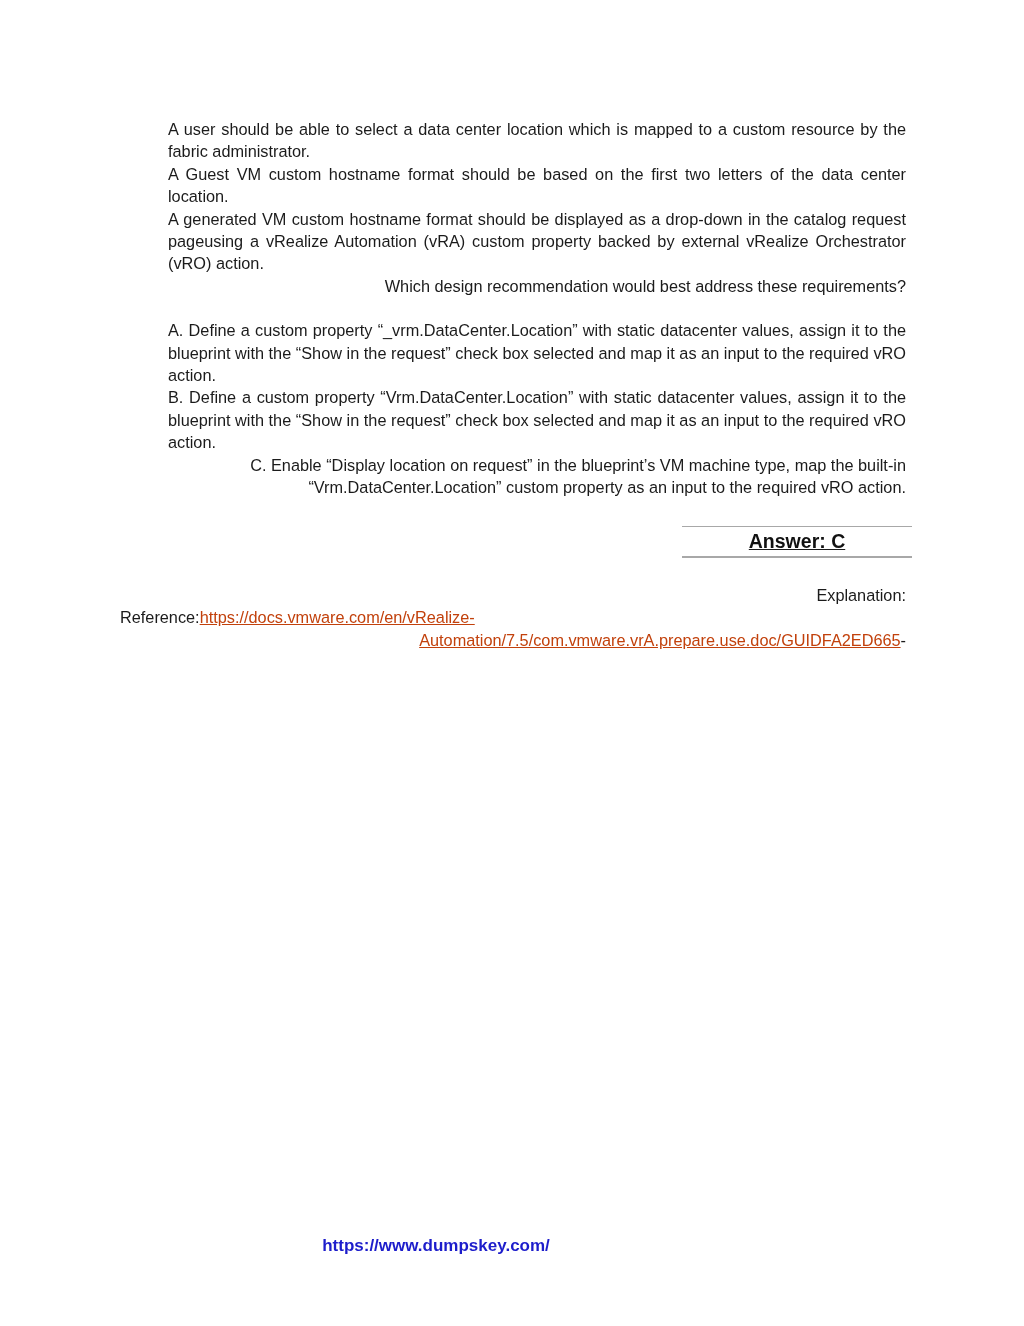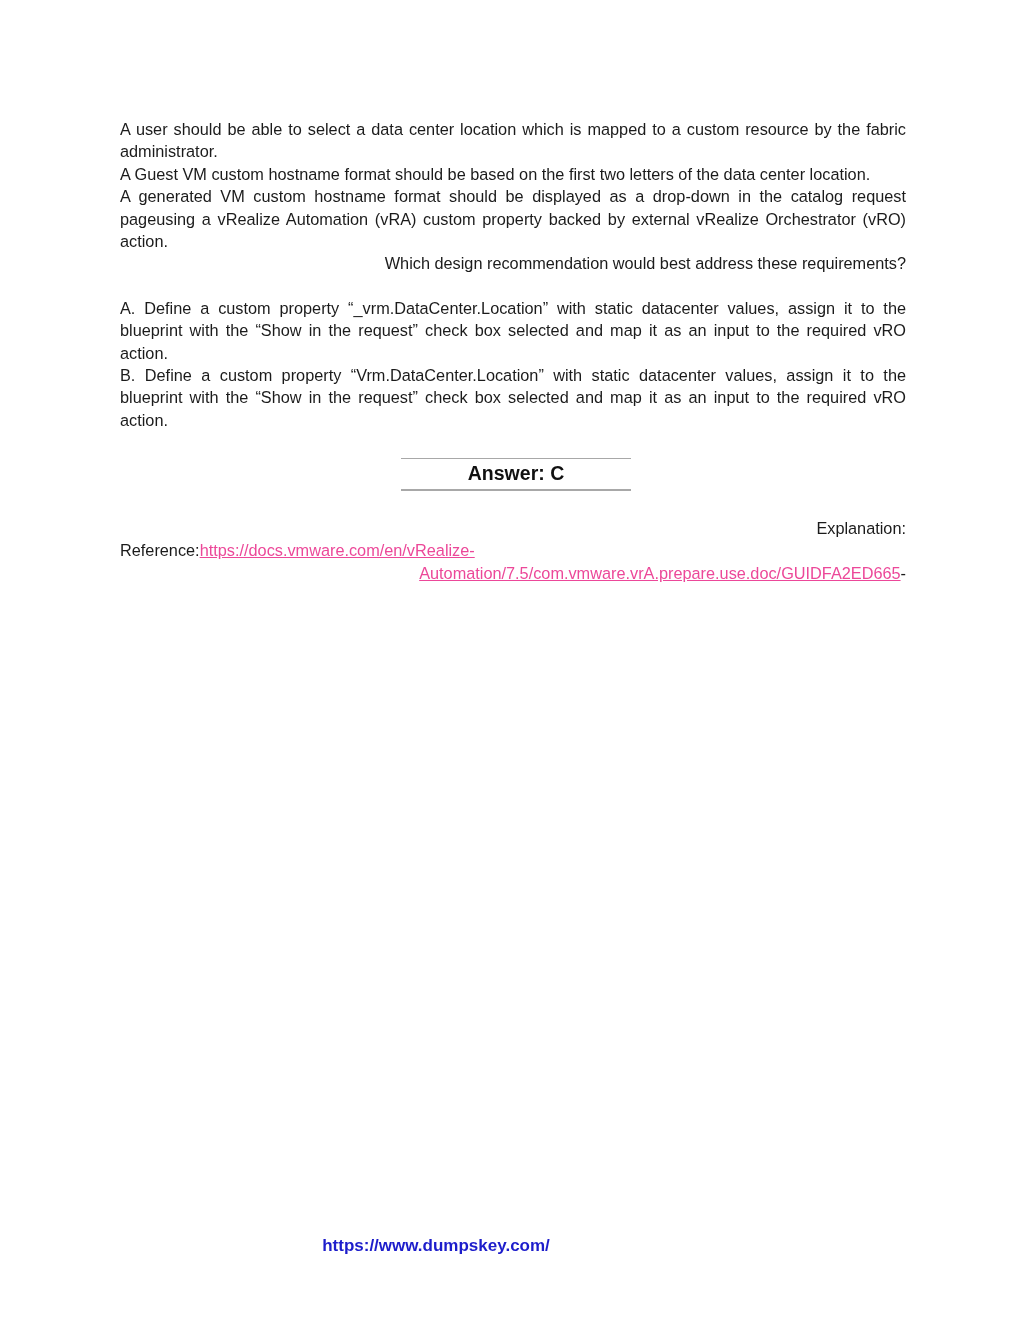--- a/index.html
+++ b/index.html
@@ -13,46 +13,47 @@
     overflow: hidden;
   }
   .content {
     position: absolute;
     left: 120px;
     top: 118px;
     width: 786px;
     font-size: 16.3px;
     line-height: 22.4px;
   }
-  .para { text-align: justify; }
+  .para { text-align: justify; margin-left: 48px; }
   .para.left { text-align: right; }
   .options-block { margin-top: 22px; }
   .answer-wrap {
     margin-top: 27px;
     display: flex;
-    justify-content: center;
+    justify-content: flex-end;
+    text-decoration: underline;
   }
   .answer-box {
     width: 230px;
     margin-right: -6px;
     border-top: 1px solid #a8a8a8;
     border-bottom: 2px solid #a8a8a8;
     text-align: center;
     font-weight: bold;
     font-size: 19.5px;
     padding: 3px 0 4px 0;
     color: #111111;
   }
   .explanation-block { margin-top: 26px; }
   .ref-line {
     display: flex;
     align-items: baseline;
   }
   a.doc-link {
-    color: #ec4899;
+    color: #c2410c;
     text-decoration: underline;
     cursor: pointer;
   }
   .link-suffix { color: #1b1b1b; text-decoration: none; }
   .footer {
     position: absolute;
     top: 1236px;
     left: 0;
     width: 872px;
     text-align: center;
@@ -73,20 +74,21 @@
   <div class="question-block">
     <div class="para">A user should be able to select a data center location which is mapped to a custom resource by the fabric administrator.</div>
     <div class="para">A Guest VM custom hostname format should be based on the first two letters of the data center location.</div>
     <div class="para">A generated VM custom hostname format should be displayed as a drop-down in the catalog request pageusing a vRealize Automation (vRA) custom property backed by external vRealize Orchestrator (vRO) action.</div>
     <div class="para left">Which design recommendation would best address these requirements?</div>
   </div>
 
   <div class="options-block">
     <div class="para">A. Define a custom property “_vrm.DataCenter.Location” with static datacenter values, assign it to the blueprint with the “Show in the request” check box selected and map it as an input to the required vRO action.</div>
     <div class="para">B. Define a custom property “Vrm.DataCenter.Location” with static datacenter values, assign it to the blueprint with the “Show in the request” check box selected and map it as an input to the required vRO action.</div>
+    <div class="para left">C. Enable “Display location on request” in the blueprint’s VM machine type, map the built-in “Vrm.DataCenter.Location” custom property as an input to the required vRO action.</div>
   </div>
 
   <div class="answer-wrap">
     <div class="answer-box">
       <span>Answer: C</span>
     </div>
   </div>
 
   <div class="explanation-block">
     <div class="para left">Explanation:</div>

